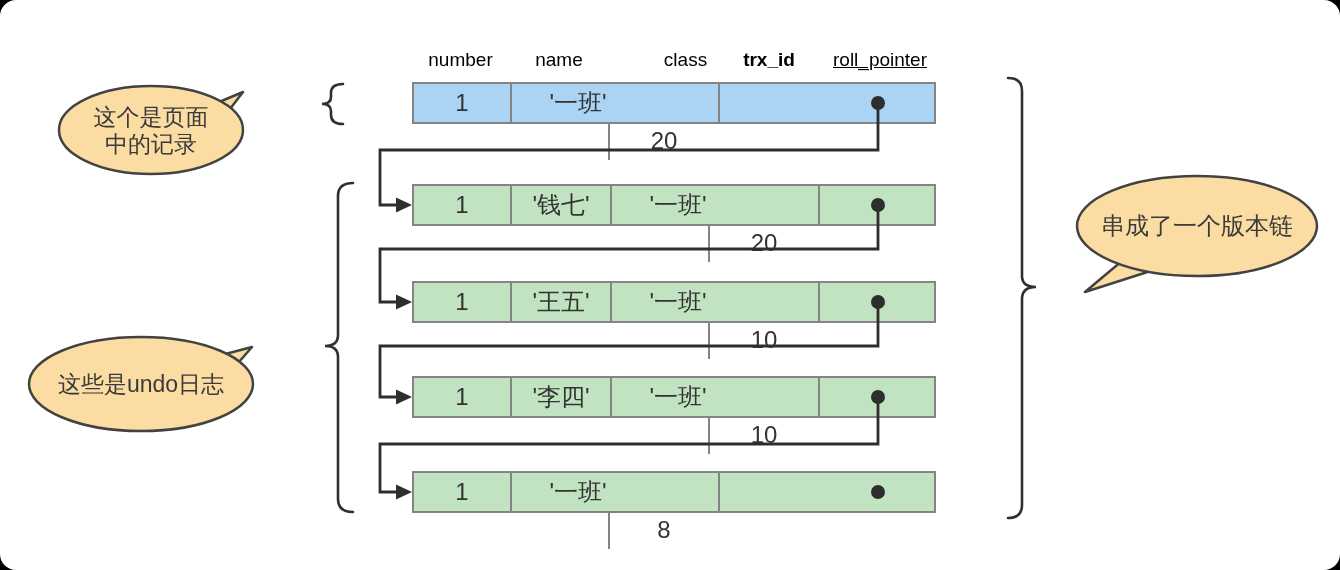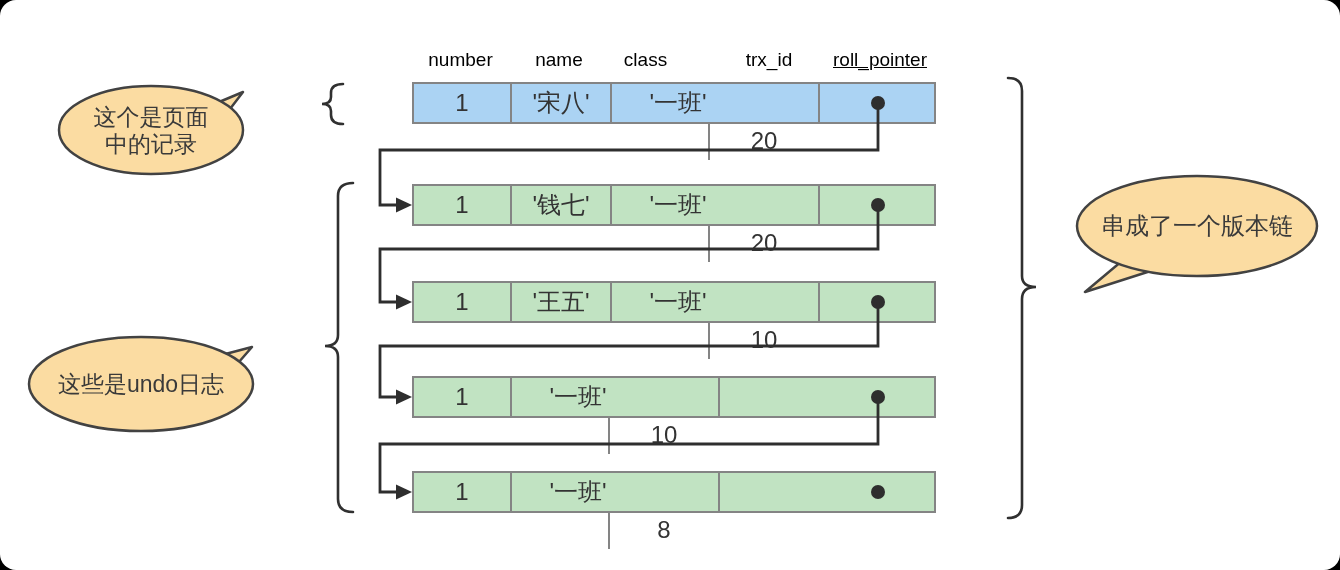--- a/index.html
+++ b/index.html
@@ -37,27 +37,26 @@
     fill:#3a3a3a;
   }
 </style>
 </head>
 <body>
 
 <div class="frame">
 
   <div class="col-header" style="left:412px;width:97px;">number</div>
   <div class="col-header" style="left:509px;width:100px;">name</div>
-  <div class="col-header" style="left:593px;width:105px;">class</div>
-  <div class="col-header" style="left:714px;width:110px;">trx_id</div>
+  <div class="col-header" style="left:633px;width:105px;">class</div>
+  <div class="col-header" style="left:714px;width:110px;font-weight:bold;">trx_id</div>
   <div class="col-header" style="left:824px;width:112px;text-decoration:underline;">roll_pointer</div>
 
   <div class="row blue" style="top:82px;">
     <div class="cell c0">1</div>
-    <div class="cell c1">'宋八'</div>
     <div class="cell c2">'一班'</div>
     <div class="cell c3">20</div>
     <div class="cell c4"></div>
   </div>
 
   <div class="row green" style="top:184px;">
     <div class="cell c0">1</div>
     <div class="cell c1">'钱七'</div>
     <div class="cell c2">'一班'</div>
     <div class="cell c3">20</div>
@@ -67,20 +66,21 @@
   <div class="row green" style="top:281px;">
     <div class="cell c0">1</div>
     <div class="cell c1">'王五'</div>
     <div class="cell c2">'一班'</div>
     <div class="cell c3">10</div>
     <div class="cell c4"></div>
   </div>
 
   <div class="row green" style="top:376px;">
     <div class="cell c0">1</div>
+    <div class="cell c1">'李四'</div>
     <div class="cell c2">'一班'</div>
     <div class="cell c3">10</div>
     <div class="cell c4"></div>
   </div>
 
   <div class="row green" style="top:471px;">
     <div class="cell c0">1</div>
     <div class="cell c2">'一班'</div>
     <div class="cell c3">8</div>
     <div class="cell c4"></div>

